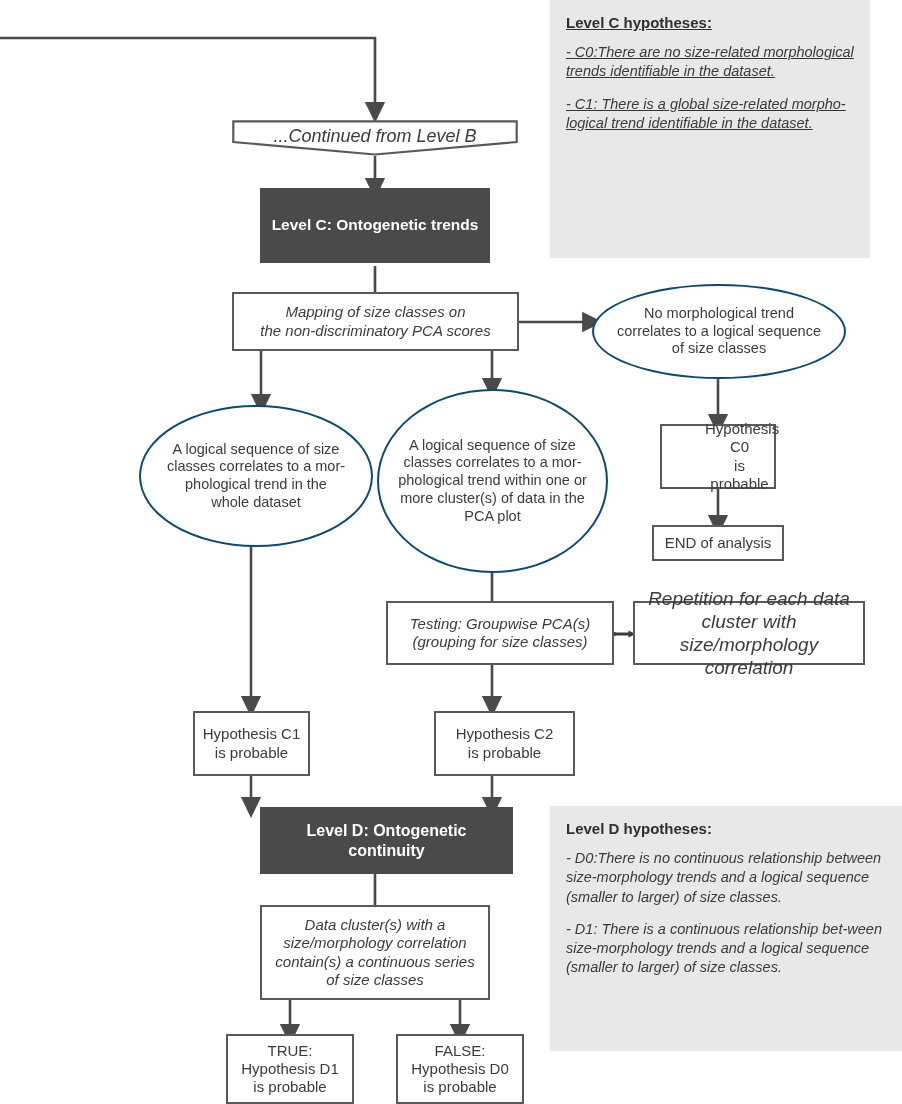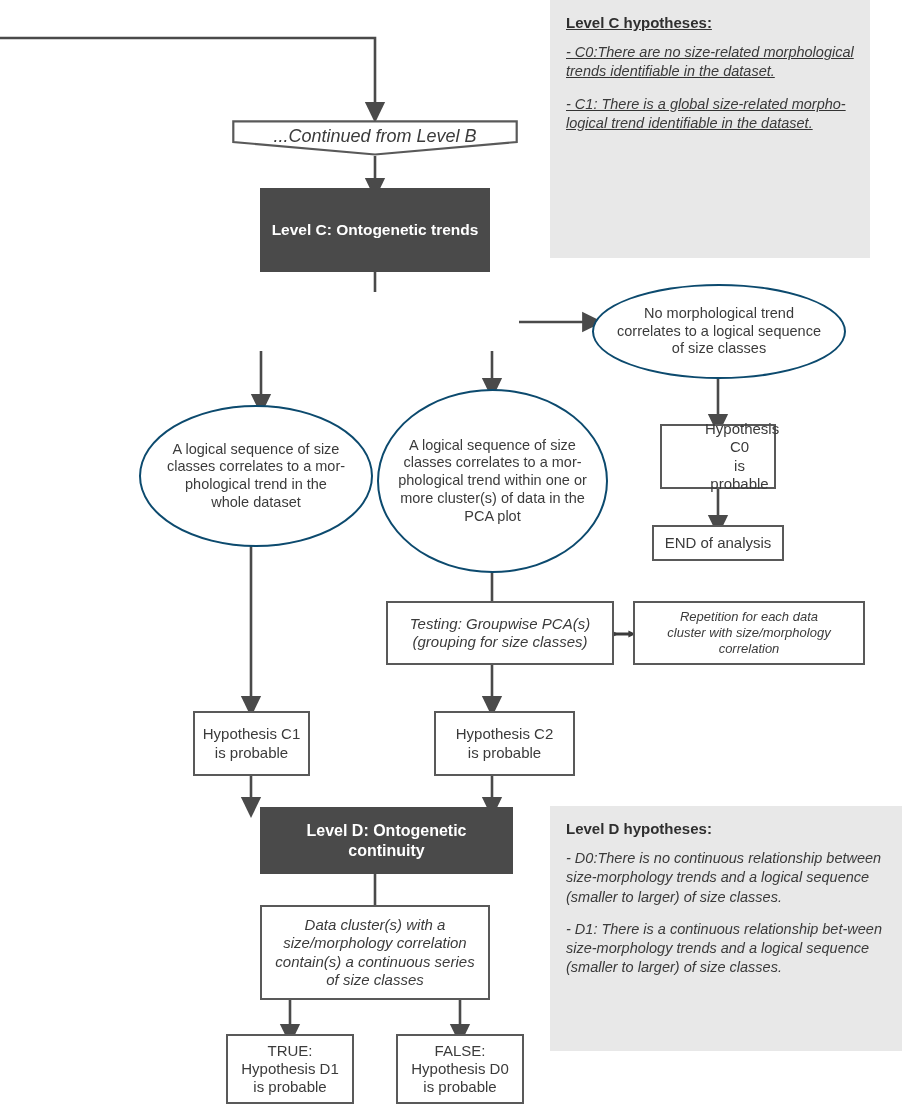--- a/index.html
+++ b/index.html
@@ -149,24 +149,27 @@
     </g>
   </svg>
 
   <div class="chevron" style="left:232px; top:120px; width:286px; height:36px;">
     <svg width="286" height="36" viewBox="0 0 286 36" xmlns="http://www.w3.org/2000/svg">
       <path d="M1.3,1.3 L284.7,1.3 L284.7,22 L143,34.5 L1.3,22 Z" fill="#ffffff" stroke="#595959" stroke-width="2.2"></path>
     </svg>
     <span class="lbl" style="font-size:18px;">...Continued from Level B</span>
   </div>
 
-  <div class="node banner" style="left:260px; top:188px; width:230px; height:84px; font-size:15.5px;">
+  <div class="node banner" style="left:260px; top:188px; width:230px; height:75px; font-size:15.5px;">
     <span class="txt">Level C: Ontogenetic trends</span>
   </div>
 
+  <div class="node rect ital" style="left:232px; top:292px; width:287px; height:59px; font-size:15px;">
+    <span class="txt">Mapping of size classes on<br>the non-discriminatory PCA scores</span>
+  </div>
 
   <div class="node ellipse" style="left:592px; top:284px; width:254px; height:95px; font-size:14.5px;">
     <span class="txt">No morphological trend<br>correlates to a logical sequence<br>of size classes</span>
   </div>
 
   <div class="node ellipse" style="left:139px; top:405px; width:234px; height:142px; font-size:14.5px;">
     <span class="txt">A logical sequence of size<br>classes correlates to a mor-<br>phological trend in the<br>whole dataset</span>
   </div>
 
   <div class="node ellipse" style="left:377px; top:389px; width:231px; height:184px; font-size:14.5px;">
@@ -178,21 +181,21 @@
   </div>
 
   <div class="node rect" style="left:652px; top:525px; width:132px; height:36px; font-size:15px;">
     <span class="txt">END of analysis</span>
   </div>
 
   <div class="node rect ital" style="left:386px; top:601px; width:228px; height:64px; font-size:15px;">
     <span class="txt">Testing: Groupwise PCA(s)<br>(grouping for size classes)</span>
   </div>
 
-  <div class="node rect ital" style="left:633px; top:601px; width:232px; height:64px; font-size:13px;">
+  <div class="node rect ital" style="left:633px; top:601px; width:232px; height:64px; font-size:19px;">
     <span class="txt">Repetition for each data<br>cluster with size/morphology<br>correlation</span>
   </div>
 
   <div class="node rect" style="left:193px; top:711px; width:117px; height:65px; font-size:15px;">
     <span class="txt">Hypothesis C1<br>is probable</span>
   </div>
 
   <div class="node rect" style="left:434px; top:711px; width:141px; height:65px; font-size:15px;">
     <span class="txt">Hypothesis C2<br>is probable</span>
   </div>

